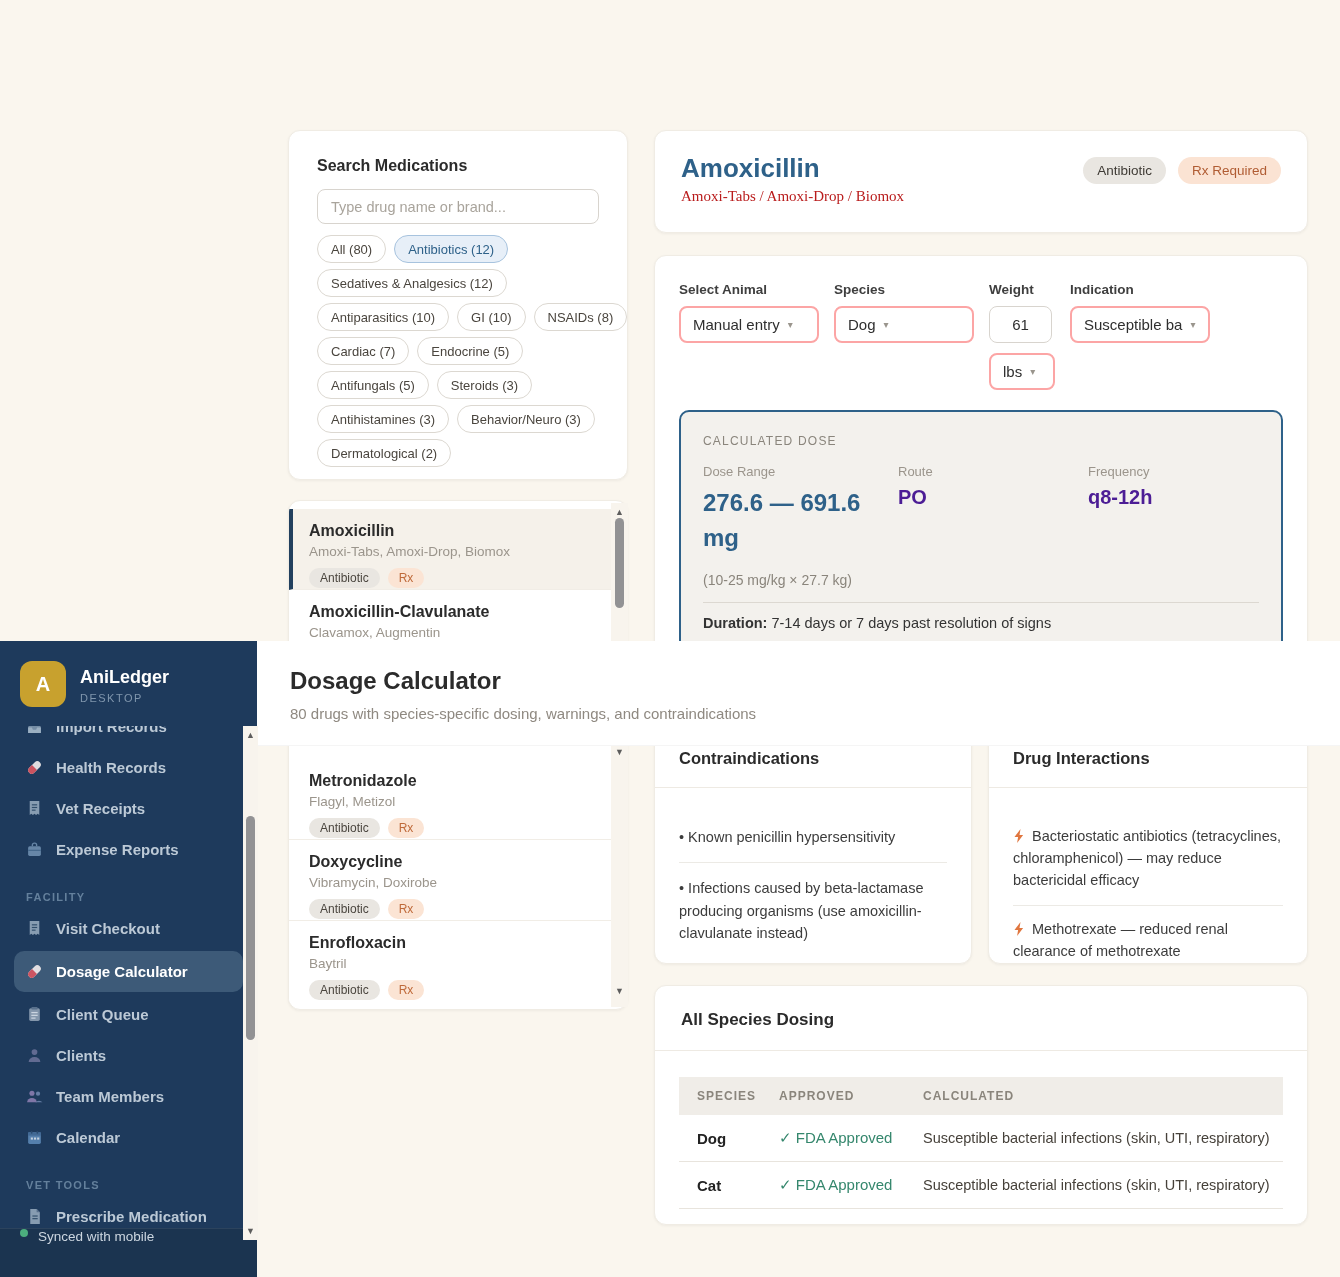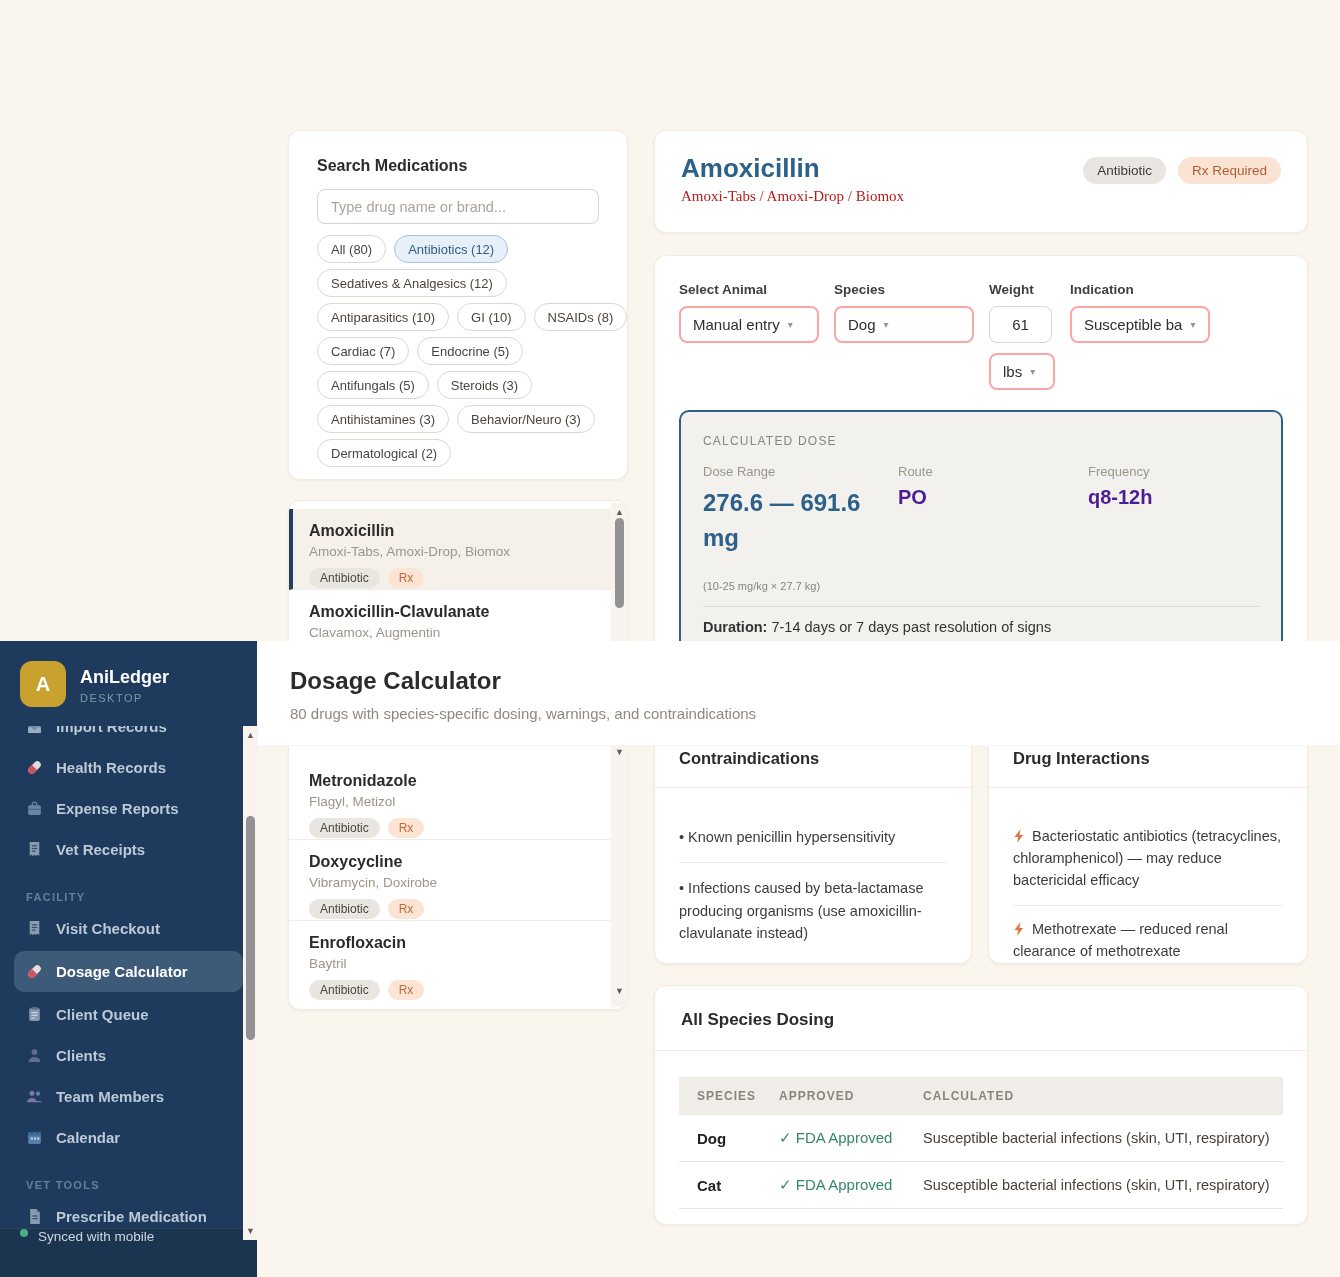--- a/index.html
+++ b/index.html
@@ -67,21 +67,21 @@
   .weight-input { width:63px; height:37px; border:1px solid #d8d4ce; border-radius:8px; text-align:center;
                   font-size:15px; color:#2f2f2f; font-family:inherit; }
   .unit { width:66px; }
   .dose-box { margin:20px 24px 0 24px; border:2px solid #2e6189; border-radius:10px; background:#f3f1ed; padding:22px; }
   .dose-heading { font-size:12px; letter-spacing:1.2px; color:#8a857c; }
   .dose-cols { display:flex; margin-top:16px; }
   .dose-col1 { width:195px; } .dose-col2 { width:190px; }
   .dose-label { font-size:13px; color:#9b958c; margin-bottom:7px; }
   .dose-value { font-size:24px; font-weight:bold; color:#2e6189; line-height:1.45; width:185px; }
   .dose-strong { font-size:20px; font-weight:bold; color:#4c1d95; }
-  .dose-formula { font-size:11px; color:#8a857c; margin-top:24px; }
+  .dose-formula { font-size:14px; color:#8a857c; margin-top:16px; }
   .dose-divider { border-top:1px solid #dcd8d1; margin-top:14px; }
   .dose-duration { font-size:14.5px; color:#333; padding-top:12px; }
   .dose-duration b { font-weight:bold; }
   .dose-note { font-size:14.5px; color:#55504a; font-style:italic; padding-top:12px; line-height:1.5; }
 
   
   .contra-card { left:654px; top:725px; width:318px; height:239px; overflow:hidden; }
   .interact-card { left:988px; top:725px; width:320px; height:239px; overflow:hidden; }
   .mini-header { padding:23px 24px 19px 24px; font-size:16.5px; font-weight:bold; color:#2b2b2b; border-bottom:1px solid #eeeae3; }
   .mini-body { padding:38px 24px 0 24px; }
@@ -364,34 +364,34 @@
             <span class="nicon"><svg viewBox="0 0 16 16" width="17" height="17">
                 <g transform="rotate(45 8 8)">
                   <rect x="4.7" y="1" width="6.6" height="14" rx="3.3" fill="#f4eeee"></rect>
                   <path d="M4.7 8h6.6v3.7a3.3 3.3 0 0 1-6.6 0z" fill="#dd5560"></path>
                 </g>
               </svg></span>
             <span>Health Records</span>
           </div>
           <div class="nav-item">
             <span class="nicon"><svg viewBox="0 0 16 16" width="17" height="17">
-                <path d="M6 5V3.8A1.8 1.8 0 0 1 7.8 2h.4A1.8 1.8 0 0 1 10 3.8V5" stroke="#6f8fb0" stroke-width="1.3" fill="none"></path>
-                <rect x="2" y="5" width="12" height="9" rx="1.5" fill="#6f8fb0"></rect>
-                <rect x="2" y="8.2" width="12" height="1.2" fill="#4c6f92"></rect>
-              </svg></span>
-            <span>Expense Reports</span>
-          </div>
-          <div class="nav-item">
-            <span class="nicon"><svg viewBox="0 0 16 16" width="17" height="17">
                 <path d="M3.5 1h9v13l-1.5-1-1.5 1-1.5-1-1.5 1-1.5-1-1.5 1z" fill="#93a7bb"></path>
                 <rect x="5.5" y="4" width="5" height="1.1" fill="#33506c"></rect>
                 <rect x="5.5" y="6.5" width="5" height="1.1" fill="#33506c"></rect>
                 <rect x="5.5" y="9" width="3.5" height="1.1" fill="#33506c"></rect>
               </svg></span>
             <span>Vet Receipts</span>
+          </div>
+          <div class="nav-item">
+            <span class="nicon"><svg viewBox="0 0 16 16" width="17" height="17">
+                <path d="M6 5V3.8A1.8 1.8 0 0 1 7.8 2h.4A1.8 1.8 0 0 1 10 3.8V5" stroke="#6f8fb0" stroke-width="1.3" fill="none"></path>
+                <rect x="2" y="5" width="12" height="9" rx="1.5" fill="#6f8fb0"></rect>
+                <rect x="2" y="8.2" width="12" height="1.2" fill="#4c6f92"></rect>
+              </svg></span>
+            <span>Expense Reports</span>
           </div>
           <div class="section-label">FACILITY</div>
           <div class="nav-item">
             <span class="nicon"><svg viewBox="0 0 16 16" width="17" height="17">
                 <path d="M3.5 1h9v13l-1.5-1-1.5 1-1.5-1-1.5 1-1.5-1-1.5 1z" fill="#93a7bb"></path>
                 <rect x="5.5" y="4" width="5" height="1.1" fill="#33506c"></rect>
                 <rect x="5.5" y="6.5" width="5" height="1.1" fill="#33506c"></rect>
                 <rect x="5.5" y="9" width="3.5" height="1.1" fill="#33506c"></rect>
               </svg></span>
             <span>Visit Checkout</span>

